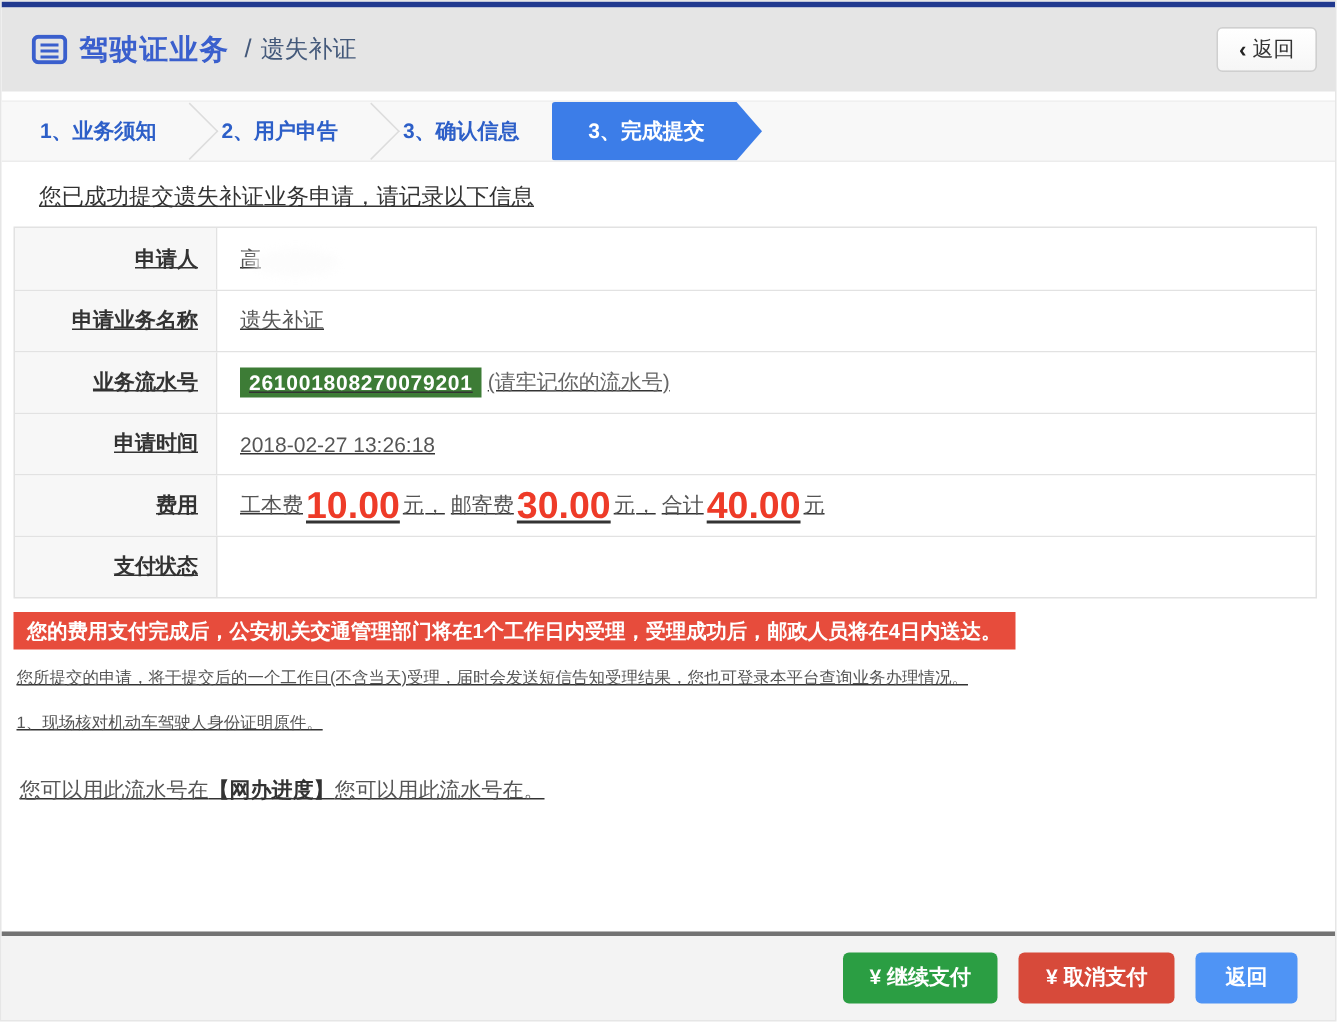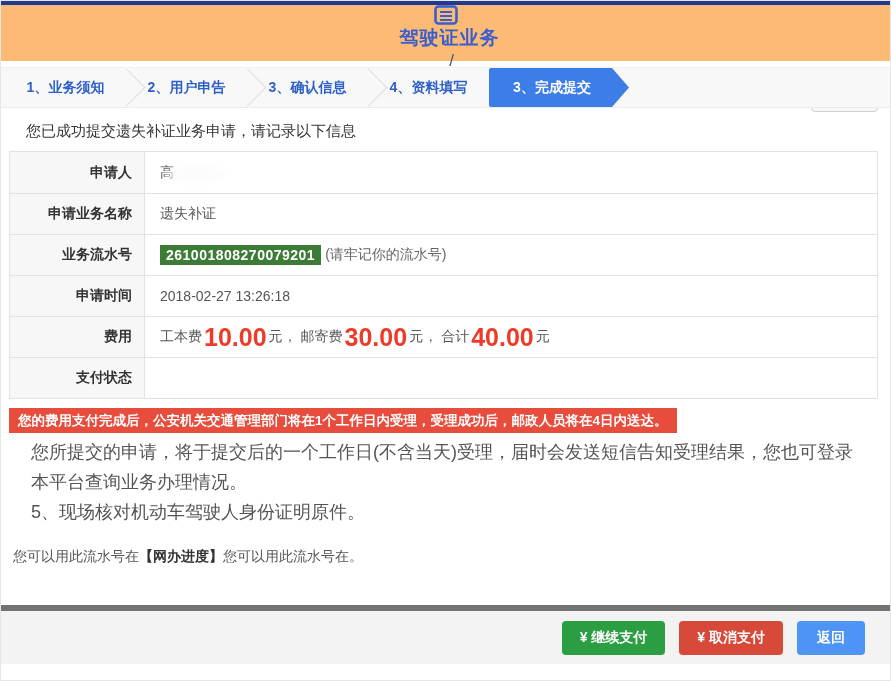--- a/index.html
+++ b/index.html
@@ -5,21 +5,21 @@
   * { margin:0; padding:0; box-sizing:border-box; }
   html,body { width:891px; height:681px; }
   body {
     font-family:"Liberation Sans","DejaVu Sans",sans-serif;
     background:#ffffff; color:#333; position:relative; overflow:hidden;
     border:1px solid #e6e6e6;
   }
   .topbar { height:4px; background:#21398f; }
 
   
-  .header { height:56px; display:flex; align-items:center; padding:0 12px 0 20px; background:#fdba74;flex-direction:column; }
+  .header { height:56px; display:flex; align-items:center; padding:0 12px 0 20px; background:#e5e5e5; }
   .header .hicon { display:inline-flex; margin-right:8px; }
   .header .htitle { font-size:19px; color:#3a5fcd; font-weight:bold; letter-spacing:1px; }
   .header .hsep { font-size:17px; color:#44597a; margin:0 6px 0 10px; }
   .header .hsub { font-size:16px; color:#44597a; }
   .back-btn {
     margin-left:auto; height:30px; padding:0 14px; background:linear-gradient(#ffffff,#f6f6f6);
     border:1px solid #cfcfcf; border-radius:4px; font-size:14px; color:#333;
     display:flex; align-items:center; gap:4px; cursor:pointer;
   }
   .back-btn .chev { font-weight:bold; font-size:15px; color:#222; }
@@ -38,21 +38,21 @@
     border-top:1px solid #dcdcdc; border-right:1px solid #dcdcdc; transform:rotate(45deg);
     background:transparent;
   }
   .step.active {
     width:140px; background:#3c7de8; color:#fff;
     clip-path:polygon(0 0, calc(100% - 17px) 0, 100% 50%, calc(100% - 17px) 100%, 0 100%);
     padding-right:14px; border-radius:2px 0 0 2px;
   }
 
   
-  .content { padding:14px 12px 0 8px; }
+  .content { padding:14px 12px 0 8px;text-decoration:underline; }
   .success-msg { font-size:15px; color:#333; padding-left:17px; margin-bottom:10px; }
 
   .info-table { border:1px solid #e2e2e2; }
   .irow { display:flex; border-top:1px solid #e2e2e2; min-height:41px; }
   .irow:first-child { border-top:none; }
   .ilabel {
     width:135px; background:#f7f7f7; border-right:1px solid #e2e2e2;
     font-size:14px; font-weight:bold; color:#333; text-align:right;
     padding:0 12px 0 4px; display:flex; align-items:center; justify-content:flex-end;
   }
@@ -74,28 +74,28 @@
   .fee-sep { color:#555; margin:0 4px 0 1px; font-size:13px; }
 
   
   .alert {
     display:inline-block; margin:9px 0 2px 0; background:#e74c3c; color:#fff;
     font-size:13.5px; font-weight:bold; padding:4px 9px; line-height:17px;
   }
 
   
   .paras { padding:2px 10px 0 2px; }
-  .paras p { font-size:18px; color:#555; line-height:30px;margin-left:20px; }
+  .paras p { font-size:11px; color:#555; line-height:30px; }
   .progress-note { margin-top:14px; font-size:14px; color:#555; line-height:30px; padding-left:2px; }
   .progress-note b { color:#333; }
 
   
   .footer {
-    position:absolute; left:0; right:0; bottom:16px; height:59px;
-    background:#f3f3f3; border-top:6px solid #737373;
+    position:absolute; left:0; right:0; bottom:0; height:59px;
+    background:#f3f3f3; border-top:3px solid #737373;
     display:flex; align-items:center; justify-content:flex-end; gap:14px; padding-right:25px;
   }
   .btn {
     border:none; border-radius:4px; color:#fff; font-size:14px; font-weight:bold;
     height:34px; padding:0 18px; cursor:pointer; font-family:inherit;
   }
   .btn-green { background:#2b9e43; }
   .btn-red   { background:#d74a3a; }
   .btn-blue  { background:#4f94f5; padding:0 20px; }
 </style>
@@ -119,21 +119,20 @@
   <button class="back-btn">
     <span class="chev">‹</span>
     <span>返回</span>
   </button>
 </div>
 
 <div class="stepbar">
   <div class="step has-sep">1、业务须知</div>
   <div class="step has-sep">2、用户申告</div>
   <div class="step has-sep">3、确认信息</div>
-  <div class="step has-sep">4、资料填写</div>
   <div class="step active">3、完成提交</div>
 </div>
 
 <div class="content">
   <div class="success-msg">您已成功提交遗失补证业务申请，请记录以下信息</div>
 
   
   <div class="info-table">
     <div class="irow">
       <div class="ilabel">申请人</div>
@@ -179,21 +178,21 @@
       <div class="ilabel">支付状态</div>
     </div>
   </div>
 
   
   <div class="alert">您的费用支付完成后，公安机关交通管理部门将在1个工作日内受理，受理成功后，邮政人员将在4日内送达。</div>
 
   
   <div class="paras">
     <p>您所提交的申请，将于提交后的一个工作日(不含当天)受理，届时会发送短信告知受理结果，您也可登录本平台查询业务办理情况。</p>
-    <p>5、现场核对机动车驾驶人身份证明原件。</p>
+    <p>1、现场核对机动车驾驶人身份证明原件。</p>
     <div class="progress-note">
       <span>您可以用此流水号在</span><b>【网办进度】</b><span>您可以用此流水号在。</span>
     </div>
   </div>
 </div>
 
 <div class="footer">
   <button class="btn btn-green">¥ 继续支付</button>
   <button class="btn btn-red">¥ 取消支付</button>
   <button class="btn btn-blue">返回</button>

